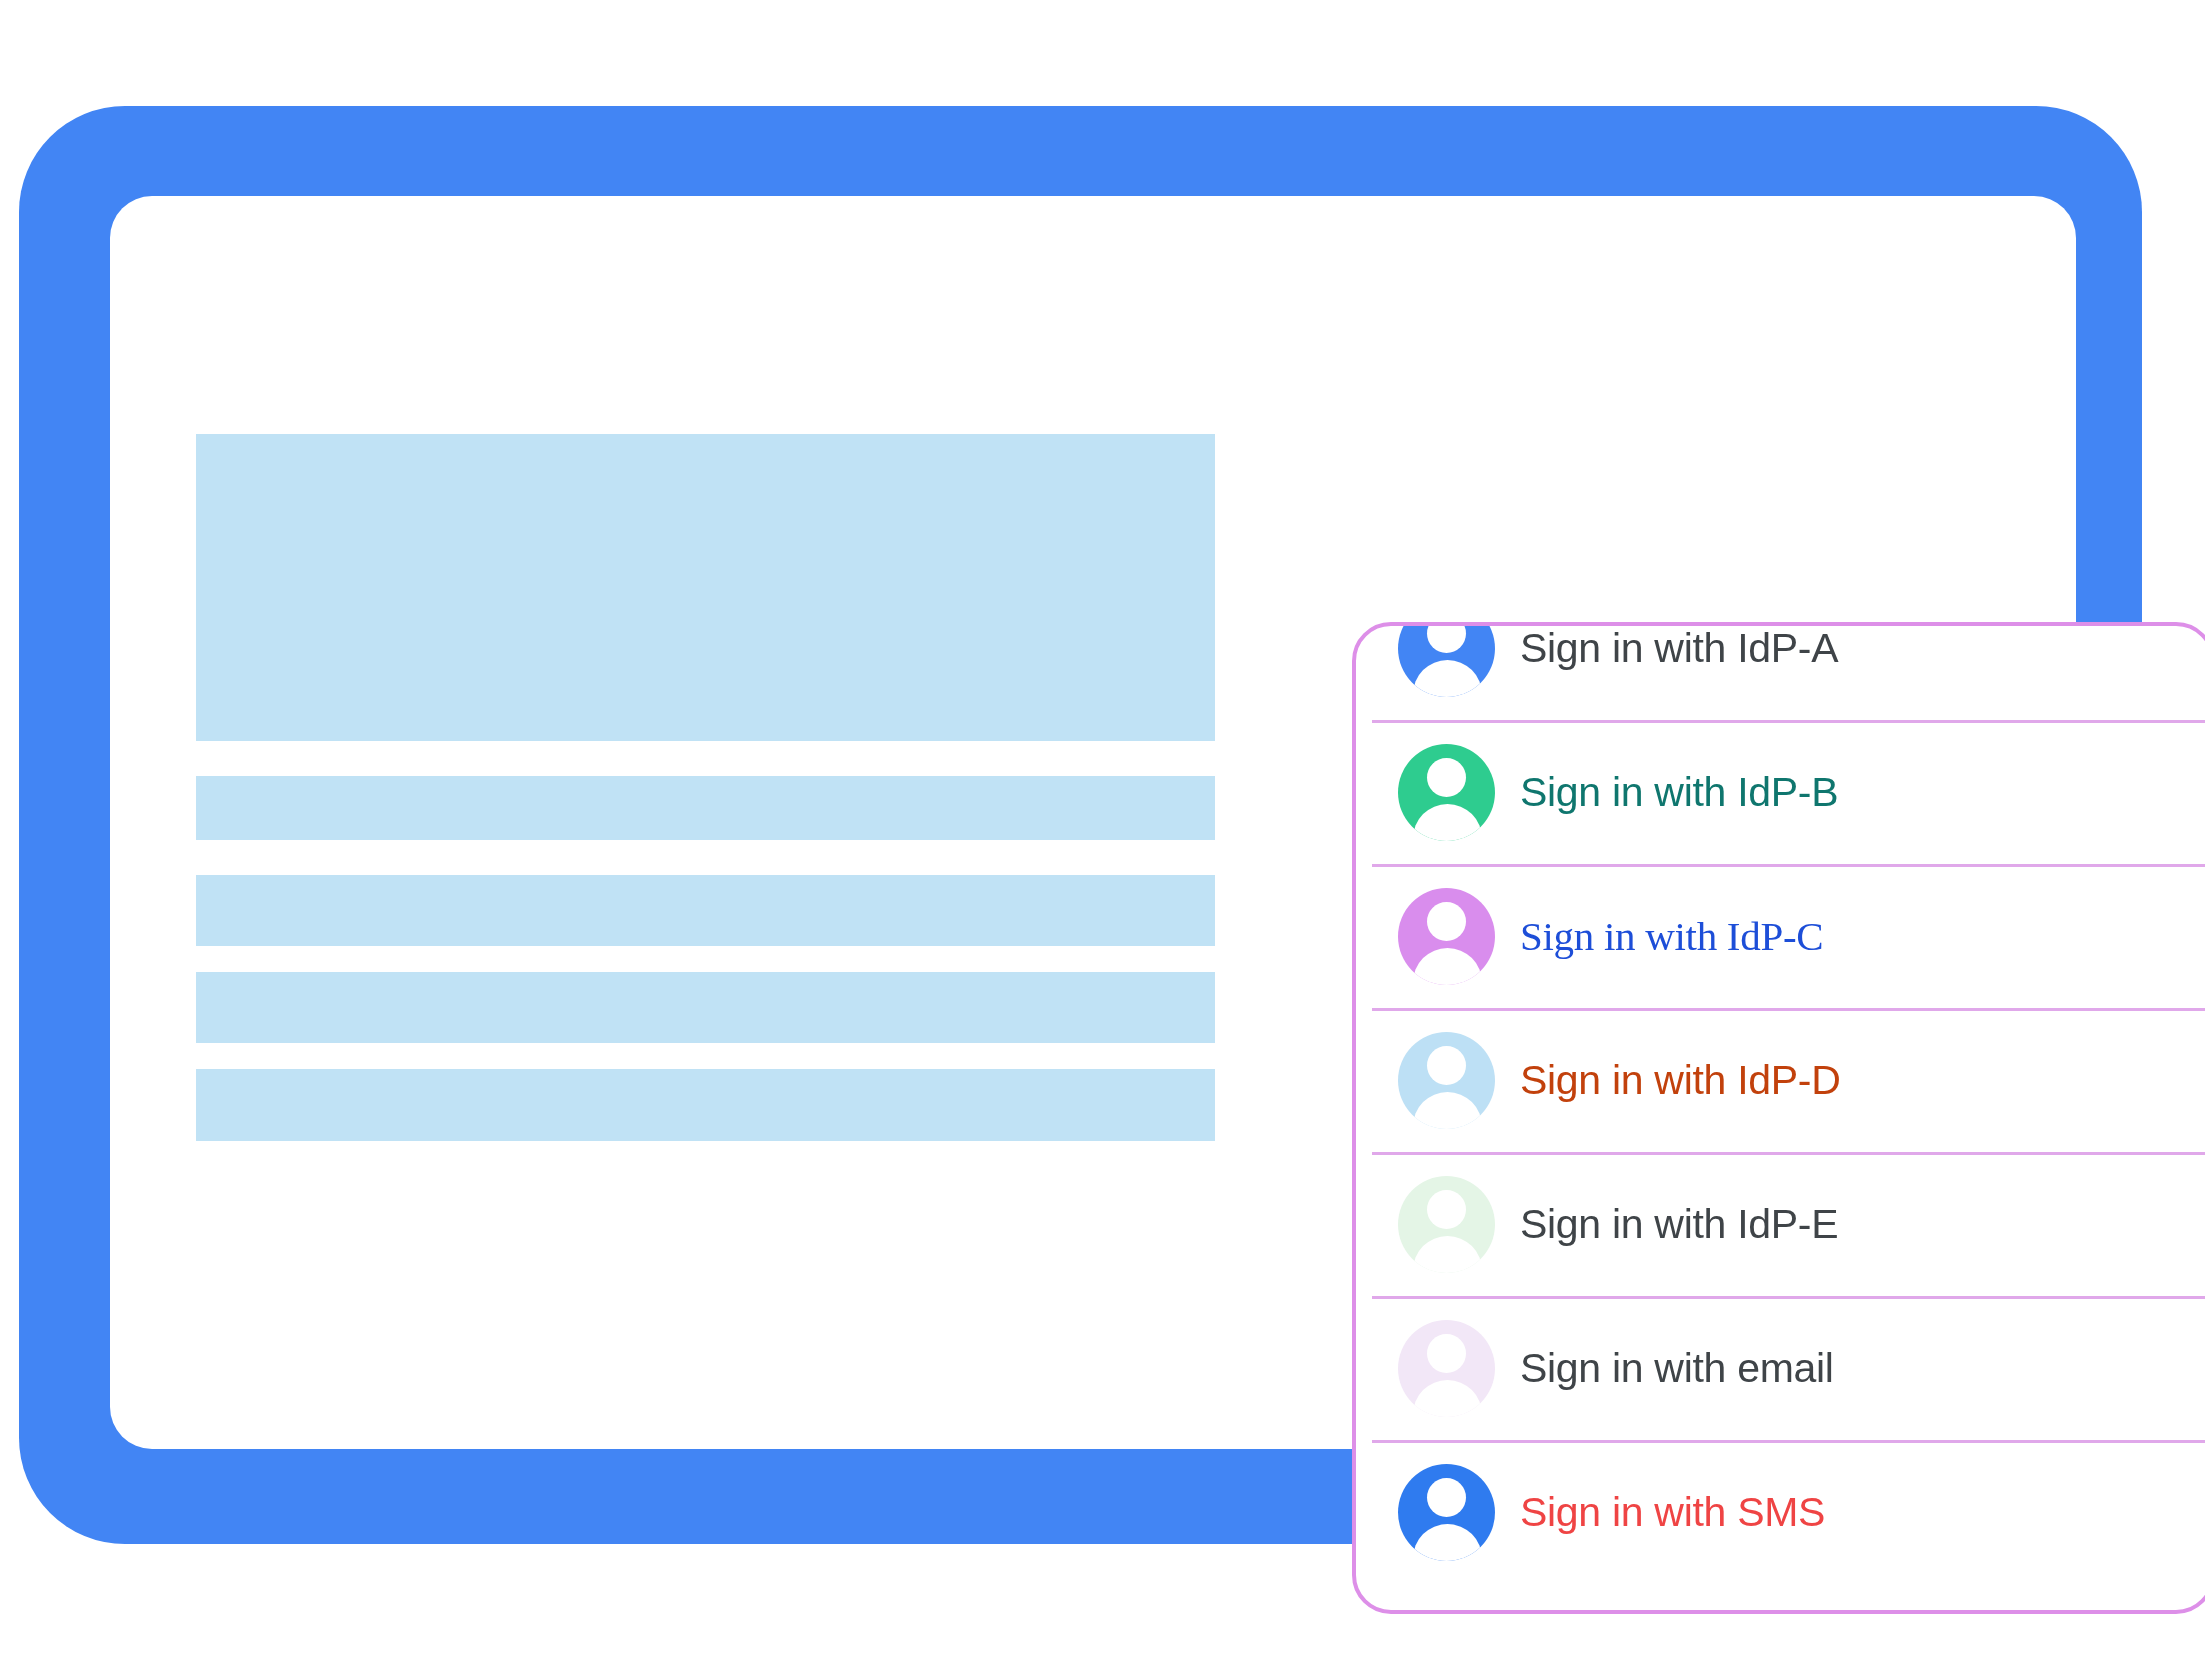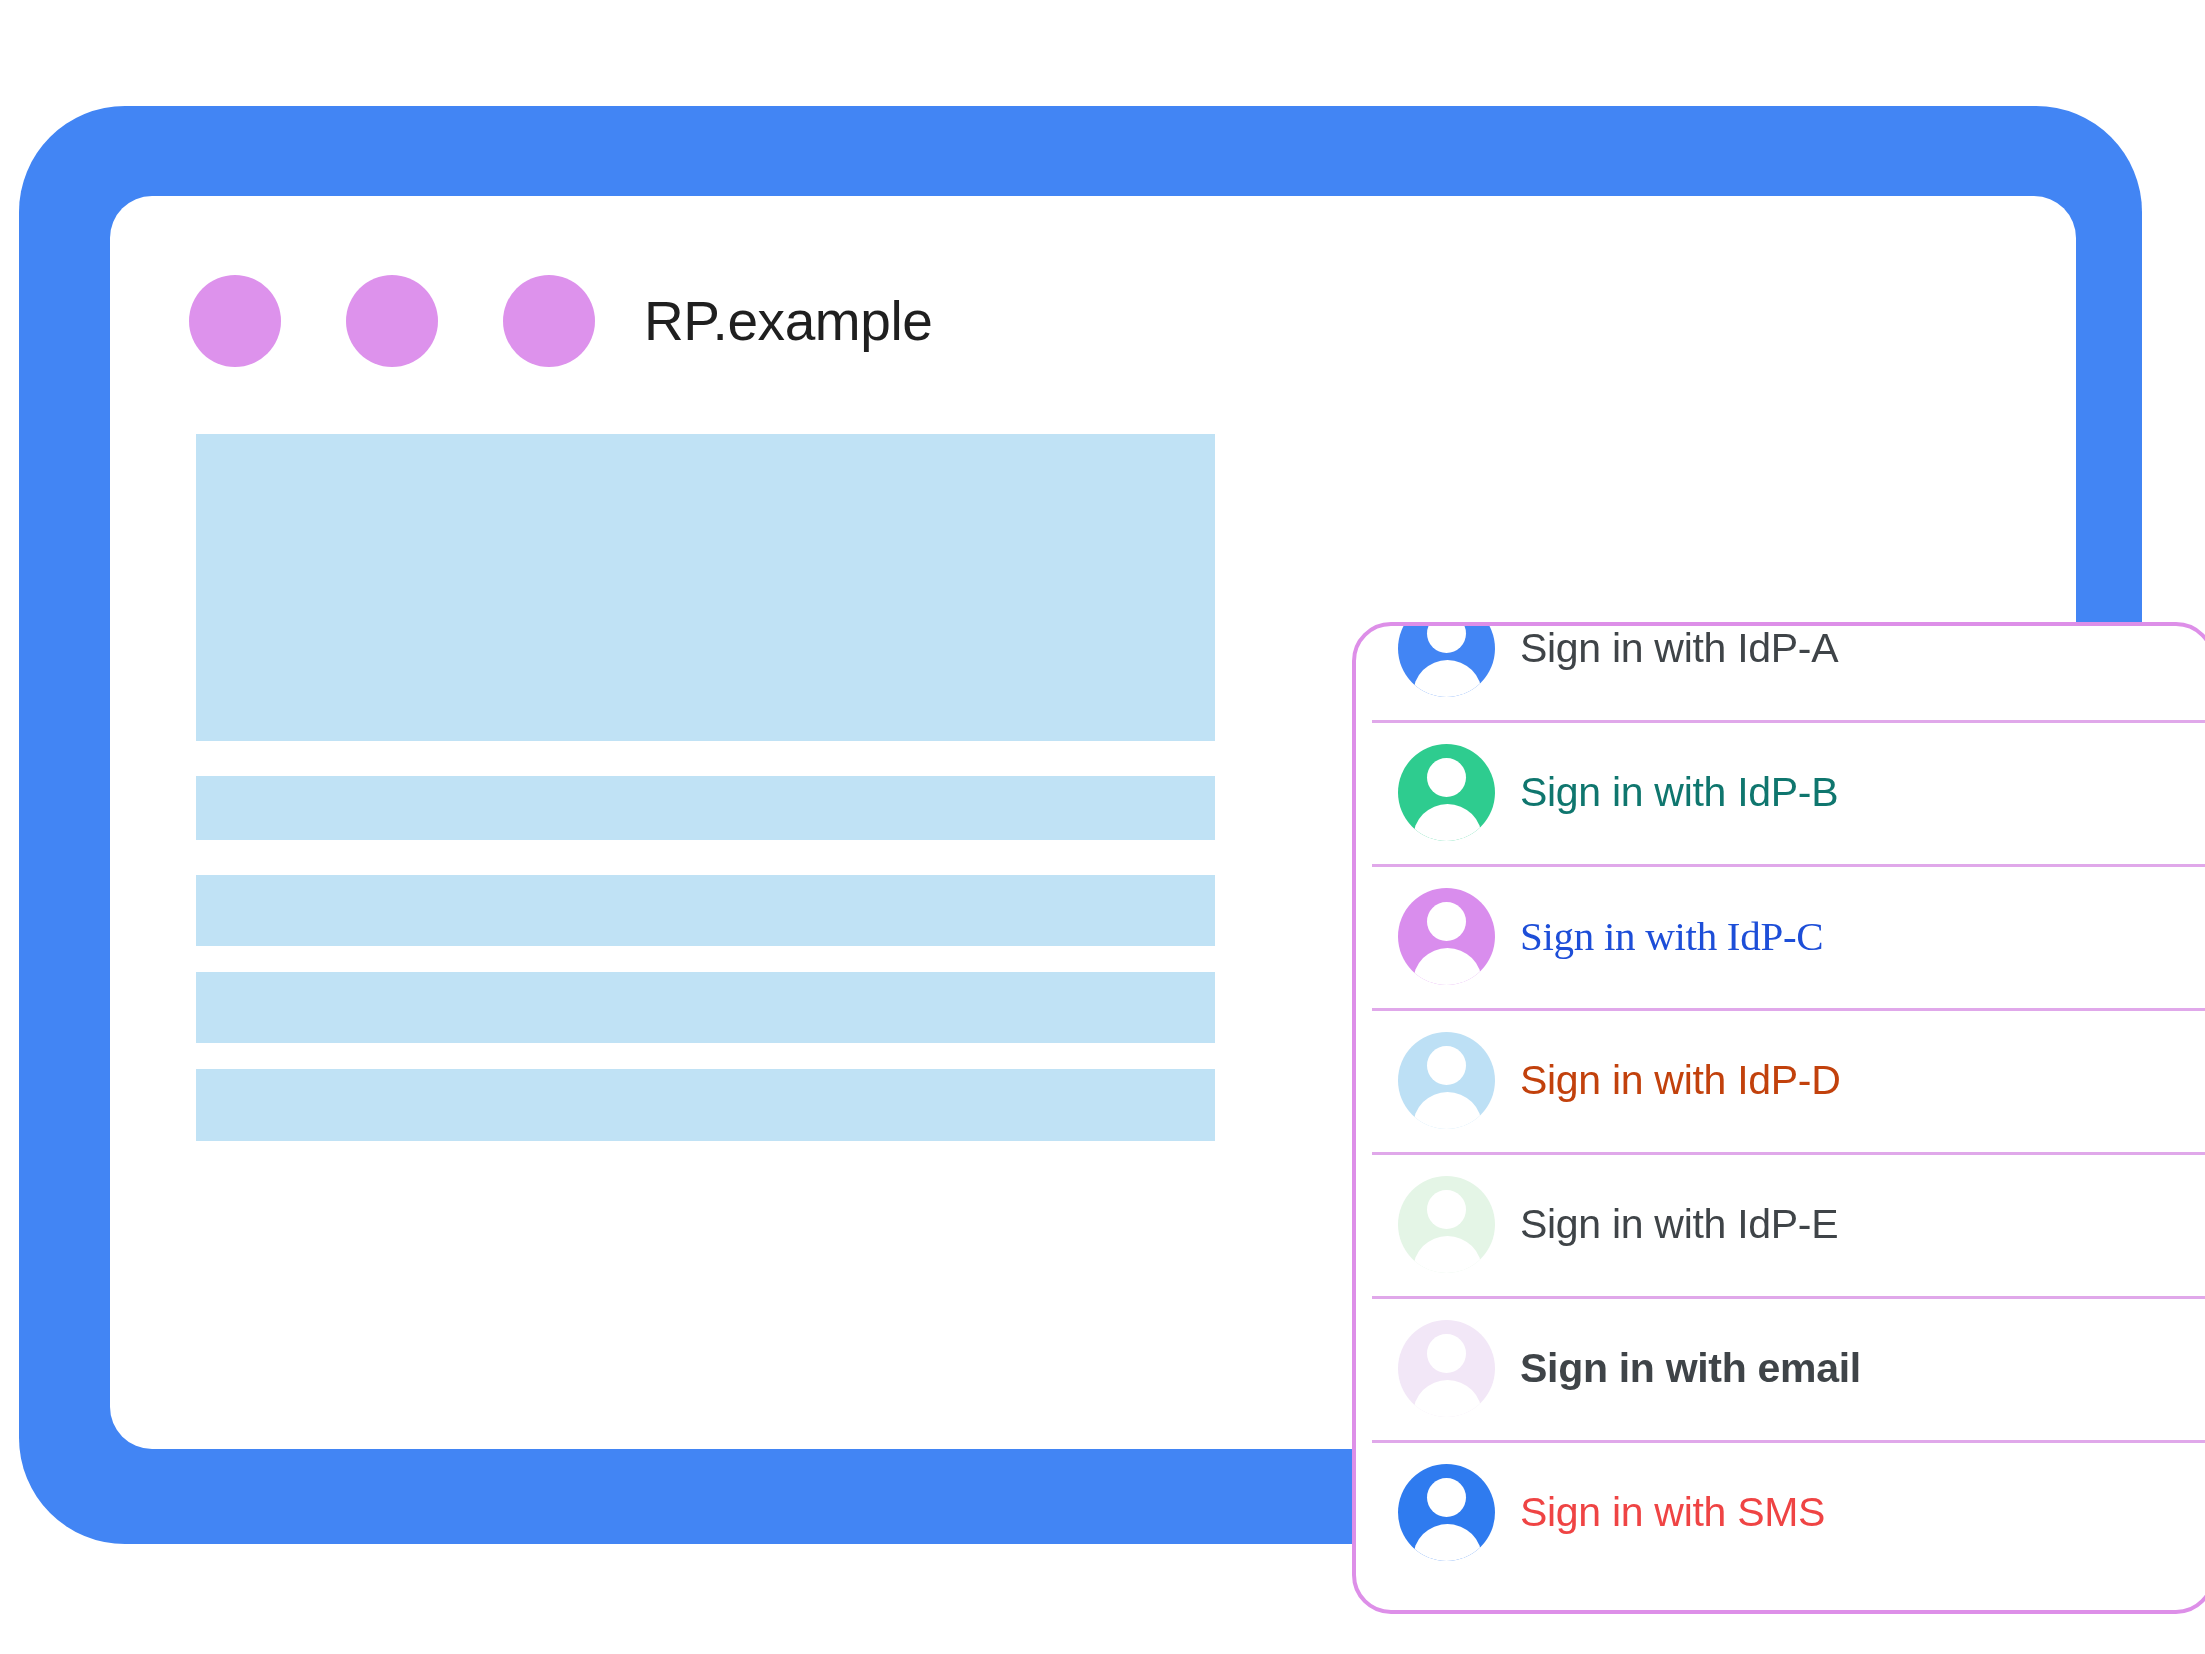--- a/index.html
+++ b/index.html
@@ -184,26 +184,20 @@
 
 <div id="stage">
 
   <div class="device-frame"></div>
   <div class="frame-gap"></div>
   <div class="frame-gap right"></div>
   <div class="home-button"></div>
 
   <div class="browser-window">
 
-    <div class="titlebar">
-      <div class="tab-dot d1"></div>
-      <div class="tab-dot d2"></div>
-      <div class="tab-dot d3"></div>
-      <div class="site-title">RP.example</div>
-    </div>
 
     <div class="content-col" id="content-col">
         <div class="skeleton" style="top: 0px; height: 307px; width: 100%; background: rgb(192, 226, 245);"></div>
         <div class="skeleton" style="top: 342px; height: 64px; width: 100%; background: rgb(192, 226, 245);"></div>
         <div class="skeleton" style="top: 441px; height: 71px; width: 100%; background: rgb(192, 226, 245);"></div>
         <div class="skeleton" style="top: 538px; height: 71px; width: 100%; background: rgb(192, 226, 245);"></div>
         <div class="skeleton" style="top: 635px; height: 72px; width: 100%; background: rgb(192, 226, 245);"></div>
       </div>
 
     <div class="signin-panel">
@@ -241,21 +235,21 @@
               <div class="head"></div>
               <div class="body"></div>
             </div>
             <span class="signin-label" style="color: rgb(63, 68, 72);">Sign in with IdP-E</span>
           </div>
           <div class="signin-item">
             <div class="avatar" style="background: rgb(242, 231, 247);">
               <div class="head"></div>
               <div class="body"></div>
             </div>
-            <span class="signin-label" style="color: rgb(63, 68, 72); font-weight: bold;">Sign in with email</span>
+            <span class="signin-label" style="color: rgb(63, 68, 72);">Sign in with email</span>
           </div>
           <div class="signin-item">
             <div class="avatar" style="background: rgb(47, 123, 239);">
               <div class="head"></div>
               <div class="body"></div>
             </div>
             <span class="signin-label" style="color: #ef4444;">Sign in with SMS</span>
           </div>
         </div>
     </div>

